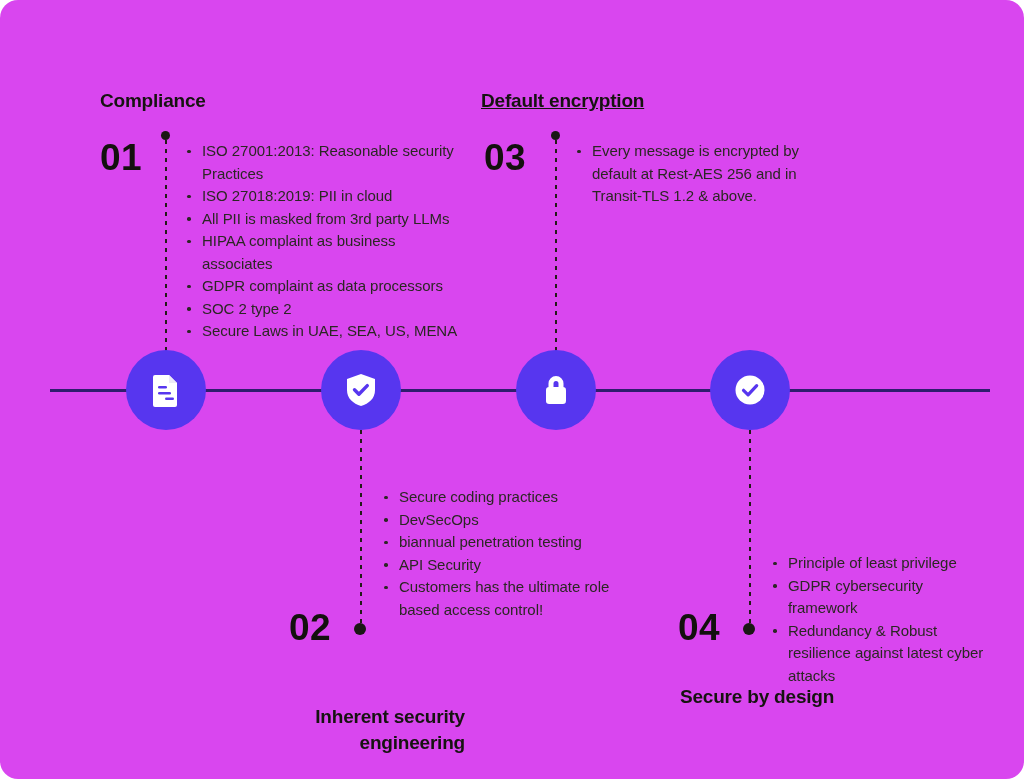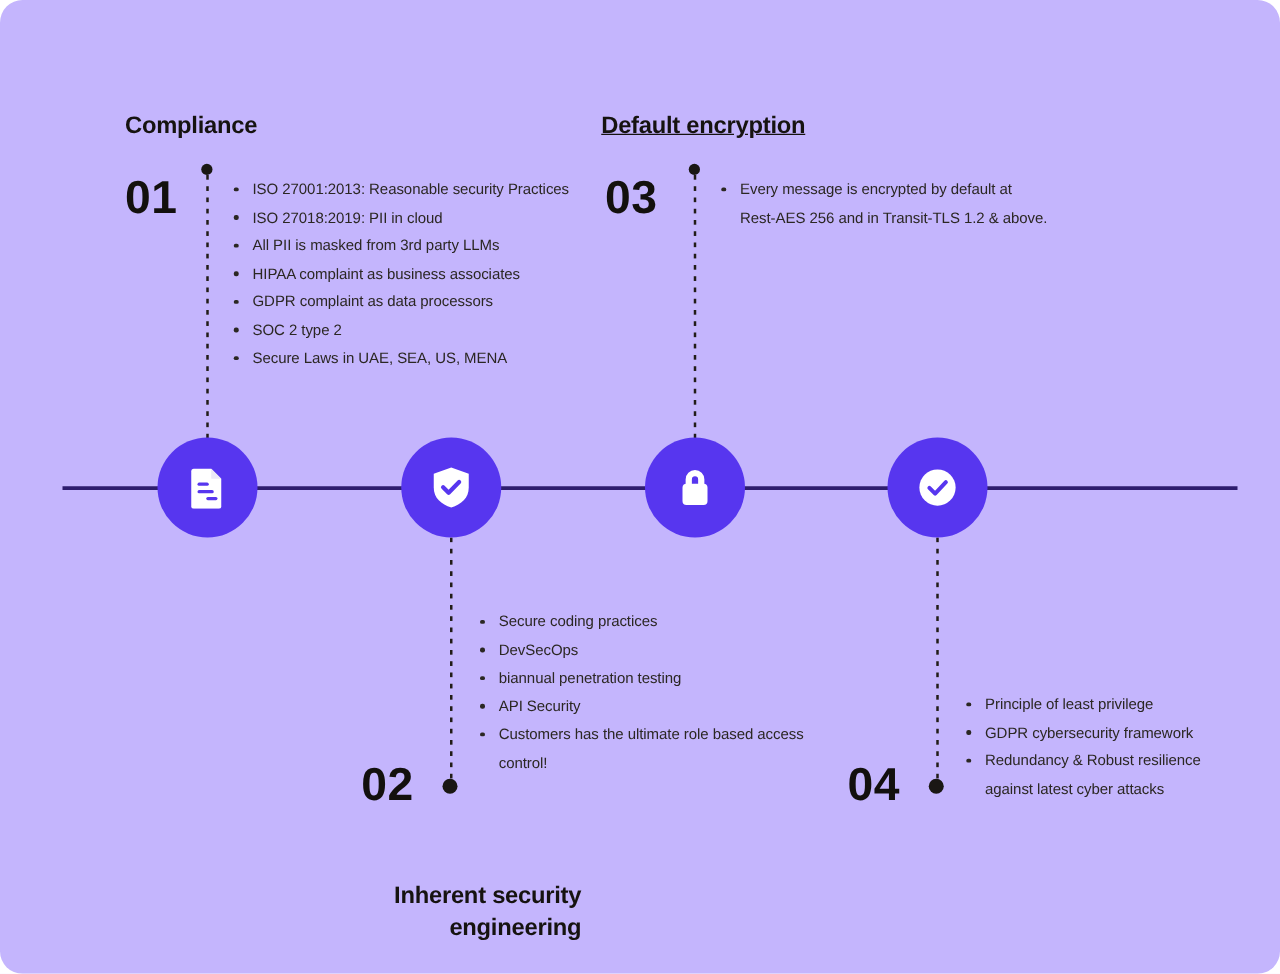--- a/index.html
+++ b/index.html
@@ -12,21 +12,21 @@
     width: 1024px;
     height: 779px;
     overflow: hidden;
     font-family: "Liberation Sans", sans-serif;
   }
 
   #canvas {
     position: relative;
     width: 1024px;
     height: 779px;
-    background: #c4b5fd;
+    background: #d946ef;
     border-radius: 18px;
     overflow: hidden;
     box-sizing: border-box;
   }
 
   
   .axis-line {
     position: absolute;
     left: 50px;
     top: 389px;
@@ -92,21 +92,21 @@
 
   .bullets {
     position: absolute;
     margin: 0;
     padding: 0;
     list-style: none;
   }
   .bullets li {
     position: relative;
     padding-left: 16px;
-    font-size: 12px;
+    font-size: 15px;
     line-height: 22.5px;
     color: #2b2723;
     letter-spacing: -0.05px;
   }
   .bullets li::before {
     content: "";
     position: absolute;
     left: 1px;
     top: 9.5px;
     width: 3.5px;
@@ -209,14 +209,15 @@
   <div class="cap-dot big" style="left:743px; top:623px;"></div>
 
   <ul class="bullets" style="left:772px; top:552px; width:220px;">
     <li>Principle of least privilege</li>
     <li>GDPR cybersecurity framework</li>
     <li>Redundancy &amp; Robust resilience against latest cyber attacks</li>
   </ul>
 
   <div class="sec-number" style="left:678px; top:609px;">04</div>
 
+  <div class="sec-title" style="left:680px; top:684px;">Secure by design</div>
 
 </div>
 
 </body></html>

